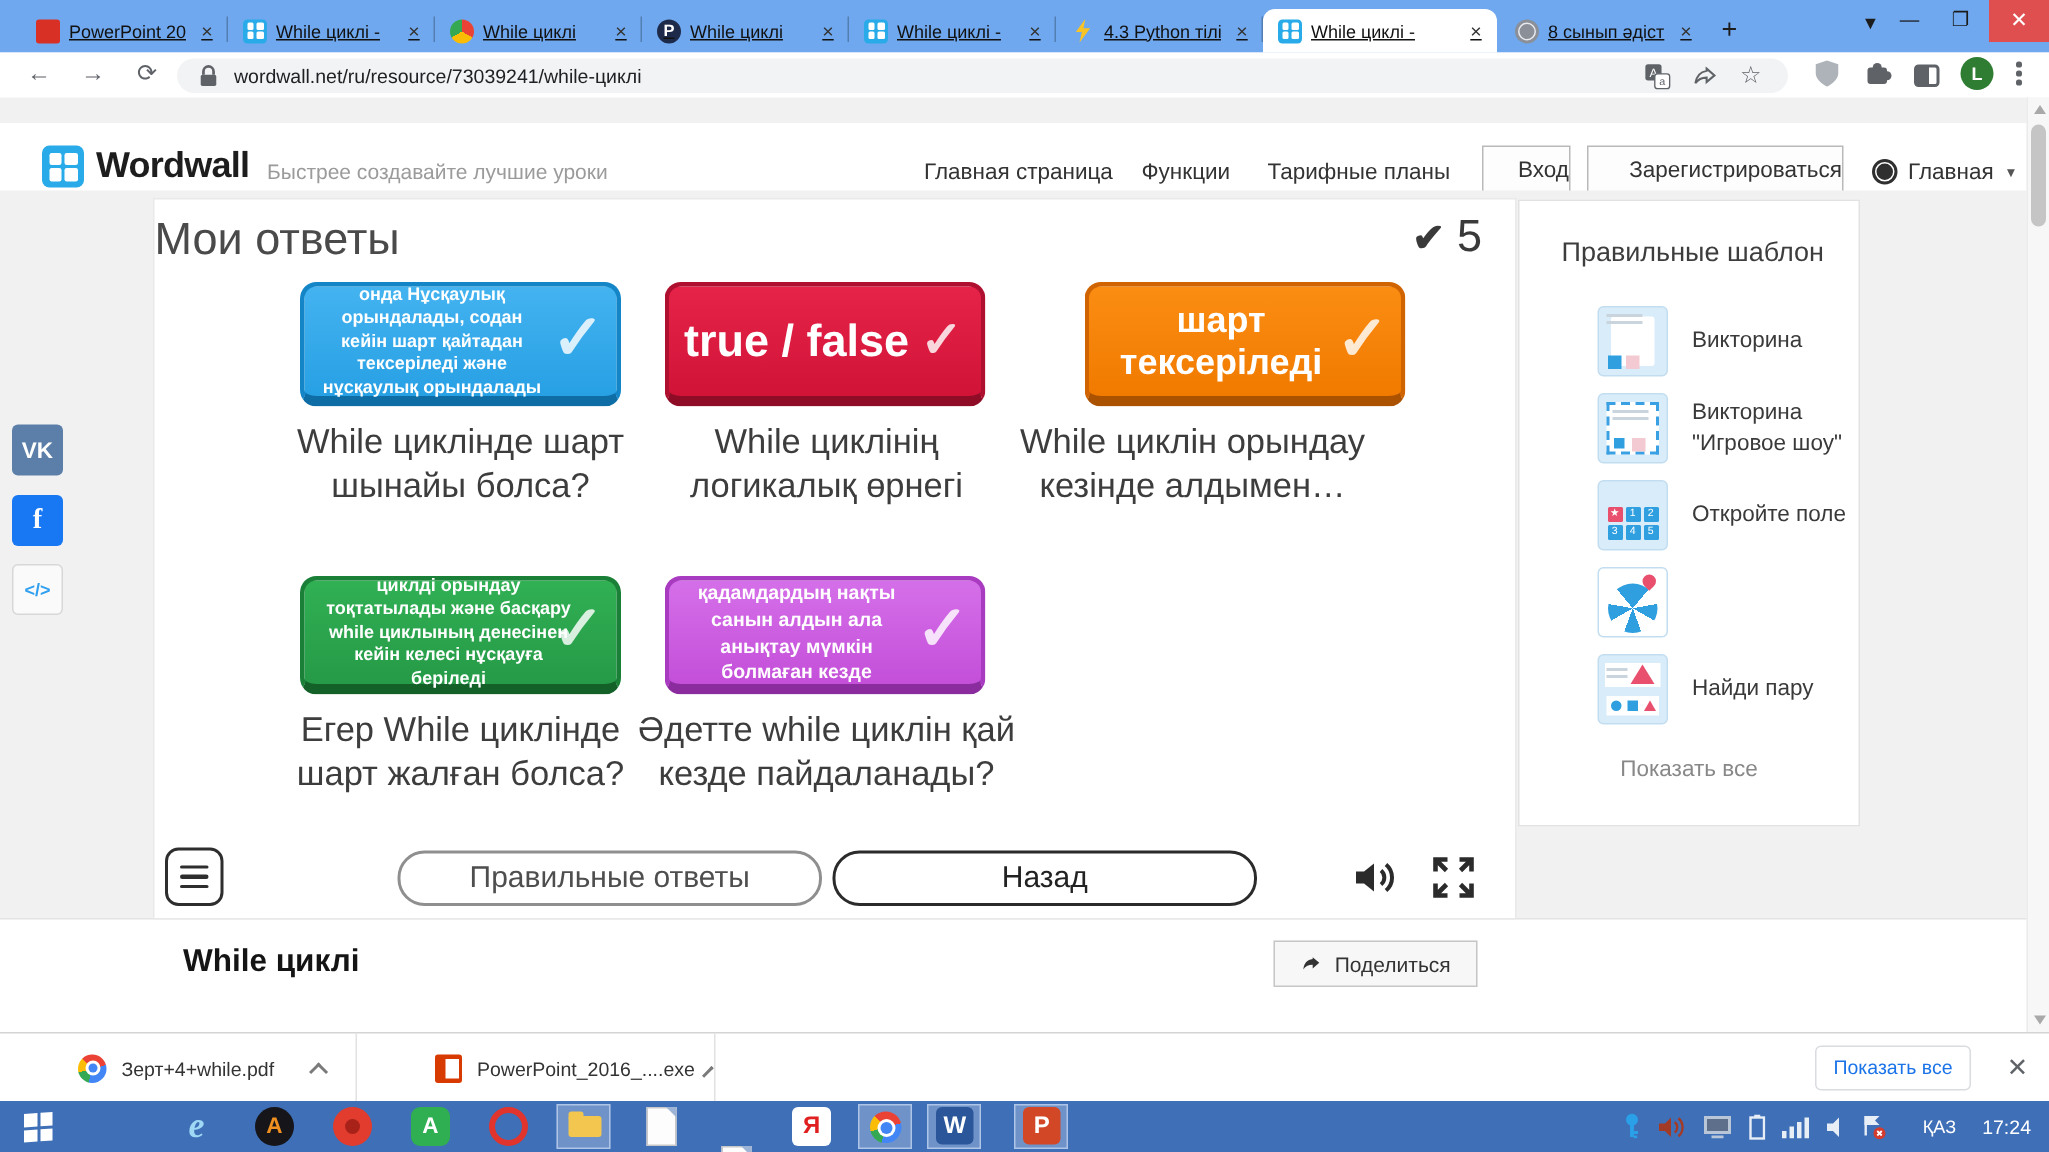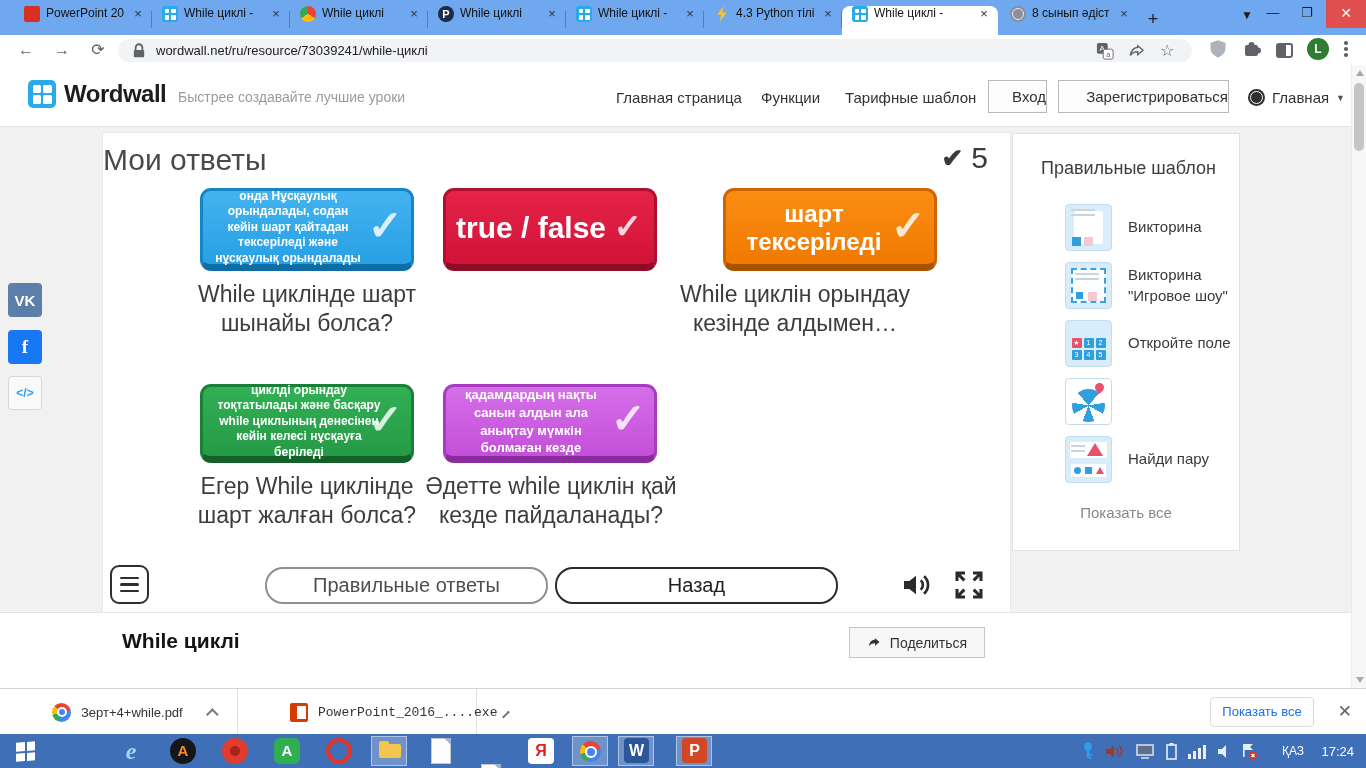--- a/index.html
+++ b/index.html
@@ -1,21 +1,21 @@
 <!DOCTYPE html>
 <html><head>
 <meta charset="utf-8">
 <style>
   * { box-sizing: border-box; margin: 0; padding: 0; }
   html,body { width:1366px; height:768px; }
   body { position:relative; overflow:hidden; font-family:"Liberation Sans",sans-serif; background:#f1f1f2; }
 
   
   .tabstrip { position:absolute; top:0; left:0; width:1366px; height:35px; background:#6fa8ee; }
-  .tab { position:absolute; top:6px; height:29px; width:138px; display:flex; align-items:flex-start; gap:6px; padding:0 6px 0 10px; font-size:12px; color:#111; }
+  .tab { position:absolute; top:6px; height:29px; width:138px; display:flex; align-items:center; gap:6px; padding:0 6px 0 10px; font-size:12px; color:#111;text-decoration:underline; }
   .tab .sep { position:absolute; right:0; top:5px; height:17px; width:1px; background:rgba(0,0,0,.25); }
   .tab.active { background:#fff; border-radius:8px 8px 0 0; z-index:2; }
   .tab-title { flex:1; white-space:nowrap; overflow:hidden; }
   .tab-close { width:16px; height:16px; line-height:15px; text-align:center; border-radius:50%; font-size:13px; color:#333; flex:0 0 16px; }
   .fav { width:16px; height:16px; flex:0 0 16px; position:relative; }
   .fav-pdf { background:#d93025; border-radius:2px; }
   .fav-ww { background:#29abe9; border-radius:3px; display:grid; grid-template-columns:1fr 1fr; gap:1.5px; padding:2.5px; }
   .fav-ww i { background:#fff; border-radius:1px; }
   .fav-wheel { border-radius:50%; background:conic-gradient(#ea4335 0 120deg,#fbbc05 0 240deg,#34a853 0 360deg); }
   .fav-p { background:#1e2a4a; border-radius:50%; color:#fff; font-size:11px; font-weight:bold; text-align:center; line-height:16px; }
@@ -37,21 +37,21 @@
   .omni-ico { width:18px; height:18px; margin-right:14px; position:relative; flex:0 0 18px; }
   .chrome-right { position:absolute; top:3px; display:flex; gap:14px; left:1208px; align-items:center; }
   .ext-ico { width:20px; height:20px; position:relative; }
   .avatar { width:22px; height:22px; border-radius:50%; background:#2e7d32; color:#fff; font-size:12px; text-align:center; line-height:22px; font-weight:bold; }
   .dots { width:6px; height:20px; position:relative; }
   .dots::before { content:""; position:absolute; left:1px; top:2px; width:3.5px; height:3.5px; border-radius:50%; background:#5f6368; box-shadow:0 6px 0 #5f6368, 0 12px 0 #5f6368; }
   .sidebar-ico { width:17px; height:15px; border:2px solid #5f6368; border-radius:3px; position:relative; margin-top:2px; }
   .sidebar-ico::before { content:""; position:absolute; left:-1px; top:-1px; bottom:-1px; width:9px; background:#5f6368; }
 
   
-  .ww-header { position:absolute; top:65px; left:0; width:1366px; height:62px; background:#fff; border-bottom:1px solid #e6e6e6; }
+  .ww-header { position:absolute; top:82px; left:0; width:1366px; height:62px; background:#fff; border-bottom:1px solid #e6e6e6; }
   .logo { position:absolute; left:28px; top:15px; display:flex; align-items:center; gap:8px; }
   .logo-ico { width:28px; height:28px; background:#29abe9; border-radius:5px; display:grid; grid-template-columns:1fr 1fr; gap:2px; padding:4.5px; }
   .logo-ico i { background:#fff; border-radius:1.5px; }
   .logo-text { font-size:24px; font-weight:bold; color:#1d1d1d; letter-spacing:-0.5px; }
   .tagline { position:absolute; left:178px; top:24px; font-size:14px; color:#9b9b9b; }
   .hnav { position:absolute; top:24px; font-size:15px; color:#333; }
   .hbtn { position:absolute; top:15px; height:33px; border:1px solid #b9b9b9; background:#fdfdfd; font-size:15px; color:#333; text-align:right; }
   .lang { position:absolute; left:1248px; top:24px; display:flex; gap:7px; align-items:center; font-size:15px; color:#333; }
   .globe-dark { width:17px; height:17px; border-radius:50%; background:#2f2f2f; position:relative; }
   .globe-dark::before { content:""; position:absolute; inset:2px; border-radius:50%; border:1px solid #fff; }
@@ -122,21 +122,21 @@
   .scrollbar { position:absolute; top:65px; right:0; width:15px; height:623px; background:#f7f7f7; border-left:1px solid #ebebeb; }
   .sb-arrow { position:absolute; left:4px; width:0; height:0; border-left:4px solid transparent; border-right:4px solid transparent; }
   .sb-up { top:5px; border-bottom:6px solid #a9a9a9; }
   .sb-down { bottom:5px; border-top:6px solid #a9a9a9; }
   .sb-thumb { position:absolute; left:2px; top:18px; width:10px; height:68px; background:#c5c5c5; border-radius:5px; }
 
   
   .downloads { position:absolute; top:688px; left:0; width:1366px; height:48px; background:#fff; border-top:1px solid #d4d4d4; }
   .dl-item { position:absolute; top:0; height:46px; display:flex; align-items:center; gap:10px; border-right:1px solid #e2e2e2; padding:0 18px 0 52px; }
   .dl-1 { left:0; width:238px; }
-  .dl-2 { left:238px; width:239px;font-family:Liberation Mono, monospace; }
+  .dl-2 { left:238px; width:239px; }
   .dl-name { font-size:13px; color:#333; white-space:nowrap; }
   .chrome-ball { width:19px; height:19px; border-radius:50%; background:conic-gradient(from -45deg,#ea4335 0 120deg,#4285f4 0 240deg,#34a853 0 300deg,#fbbc05 0 360deg); position:relative; flex:0 0 19px; }
   .chrome-ball::before { content:""; position:absolute; inset:4.5px; background:#fff; border-radius:50%; }
   .chrome-ball::after { content:""; position:absolute; inset:6.5px; background:#4285f4; border-radius:50%; }
   .office-ico { width:18px; height:19px; background:#d83b01; border-radius:2px; flex:0 0 18px; position:relative; }
   .office-ico::before { content:""; position:absolute; right:2px; top:3px; width:9px; height:13px; background:#fff; }
   .chev-up { width:9px; height:9px; border-left:2px solid #7a7a7a; border-top:2px solid #7a7a7a; transform:rotate(45deg) translateY(3px); margin-left:auto; }
   .dl-showall { position:absolute; right:52px; top:8px; width:104px; height:30px; border:1px solid #dadce0; border-radius:4px; background:#fff; color:#1a73e8; font-size:13px; text-align:center; line-height:28px; }
   .dl-close { position:absolute; right:14px; top:12px; font-size:17px; color:#5f6368; }
 
@@ -280,21 +280,21 @@
         <i></i>
         <i></i>
         <i></i>
         <i></i>
       </span>
     <span class="logo-text">Wordwall</span>
   </div>
   <div class="tagline">Быстрее создавайте лучшие уроки</div>
   <div class="hnav" style="left:616px">Главная страница</div>
   <div class="hnav" style="left:761px">Функции</div>
-  <div class="hnav" style="left:845px">Тарифные шаблон</div>
+  <div class="hnav" style="left:845px">Тарифные планы</div>
   <div class="hbtn" style="left:988px;width:59px;line-height:31px">Вход</div>
   <div class="hbtn" style="left:1058px;width:171px;line-height:31px">Зарегистрироваться</div>
   <div class="lang">
     <span class="globe-dark"></span>
     <span>Главная</span>
     <span class="caret">▼</span>
   </div>
 </div>
 
 <div class="content">
@@ -315,20 +315,21 @@
     <div class="card c-red" style="left:340px;top:55px">
       <span>true / false</span>
       <span class="check">✓</span>
     </div>
     <div class="card c-orange" style="left:620px;top:55px">
       <span>шарт тексеріледі</span>
       <span class="check">✓</span>
     </div>
 
     <div class="question" style="left:76px;top:147px">While циклінде шарт шынайы болса?</div>
+    <div class="question" style="left:320px;top:147px">While циклінің логикалық өрнегі</div>
     <div class="question" style="left:564px;top:147px">While циклін орындау кезінде алдымен…</div>
 
     <div class="card c-green" style="left:97px;top:251px;height:79px">
       <span>циклді орындау тоқтатылады және басқару while циклының денесінен кейін келесі нұсқауға беріледі</span>
       <span class="check">✓</span>
     </div>
     <div class="card c-purple" style="left:340px;top:251px;height:79px">
       <span>қадамдардың нақты санын алдын ала анықтау мүмкін болмаған кезде</span>
       <span class="check">✓</span>
     </div>

